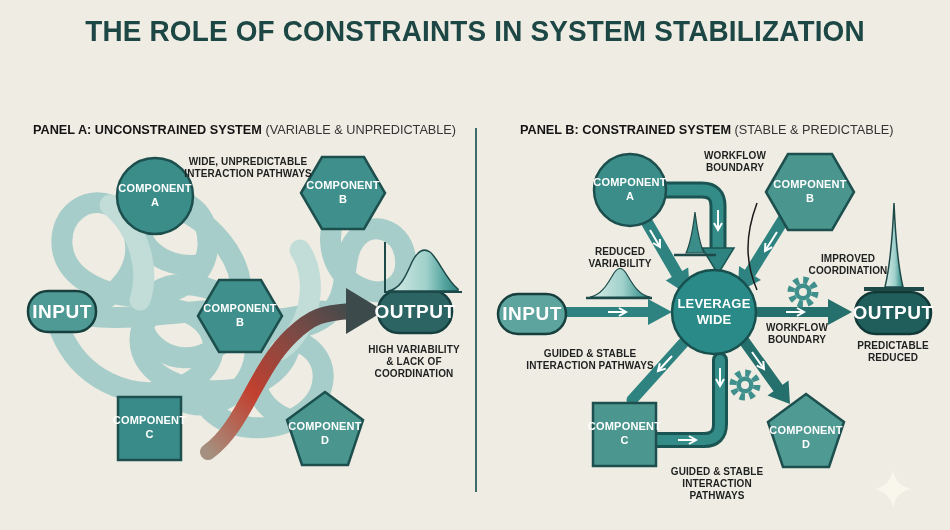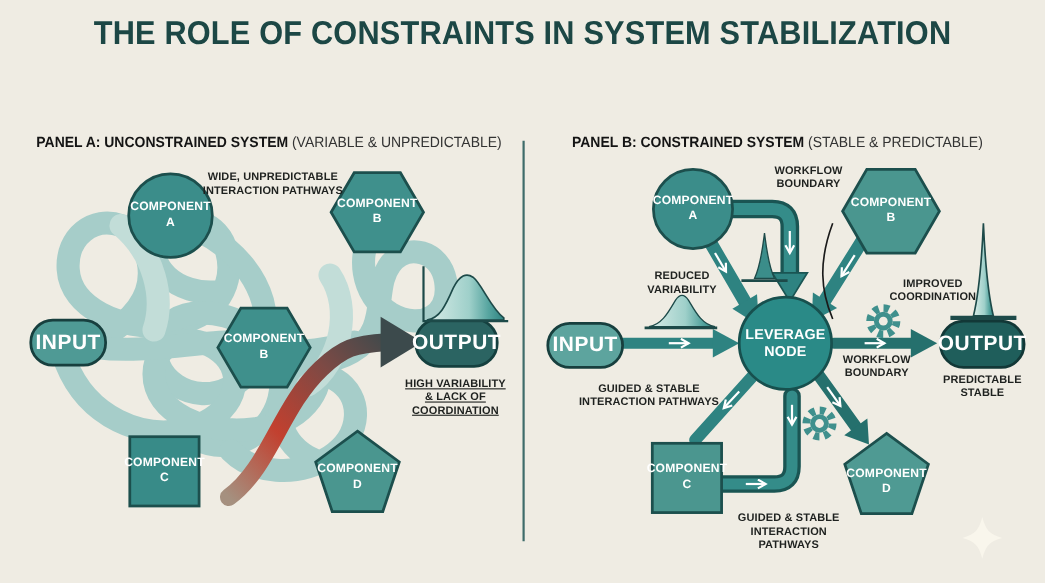--- a/index.html
+++ b/index.html
@@ -188,45 +188,45 @@
   <div class="comp-lbl" style="left:343px;top:193px;">COMPONENT
 B</div>
   <div class="comp-lbl" style="left:240px;top:316px;">COMPONENT
 B</div>
   <div class="comp-lbl" style="left:149.5px;top:428px;">COMPONENT
 C</div>
   <div class="comp-lbl" style="left:325px;top:434px;">COMPONENT
 D</div>
   <div class="pill-lbl" style="left:62px;top:311.5px;">INPUT</div>
   <div class="pill-lbl" style="left:415px;top:311.5px;">OUTPUT</div>
-  <div class="lbl" style="left:414px;top:344px;text-decoration:underline;">HIGH VARIABILITY
+  <div class="lbl" style="left:414px;top:344px;">HIGH VARIABILITY
 &amp; LACK OF
 COORDINATION</div>
 
   <div class="panel-header" style="left:520px;top:122px;">
     <span class="hb">PANEL B: CONSTRAINED SYSTEM</span><span class="hs"> (STABLE &amp; PREDICTABLE)</span>
   </div>
   <div class="lbl" style="left:735px;top:150px;">WORKFLOW
 BOUNDARY</div>
   <div class="comp-lbl" style="left:630px;top:190px;">COMPONENT
 A</div>
   <div class="comp-lbl" style="left:810px;top:192px;">COMPONENT
 B</div>
   <div class="lbl" style="left:620px;top:246px;">REDUCED
 VARIABILITY</div>
   <div class="lbl" style="left:820px;top:253px;margin-left:28px;">IMPROVED
 COORDINATION</div>
   <div class="pill-lbl" style="left:532px;top:314px;">INPUT</div>
   <div class="comp-lbl node-lbl" style="left:714px;top:312px;">LEVERAGE
-NODE</div>
+WIDE</div>
   <div class="lbl" style="left:797px;top:322px;">WORKFLOW
 BOUNDARY</div>
   <div class="pill-lbl" style="left:893px;top:313px;">OUTPUT</div>
   <div class="lbl" style="left:893px;top:340px;">PREDICTABLE
-STABLE</div>
+REDUCED</div>
   <div class="lbl" style="left:590px;top:348px;">GUIDED &amp; STABLE
 INTERACTION PATHWAYS</div>
   <div class="comp-lbl" style="left:624.5px;top:434px;">COMPONENT
 C</div>
   <div class="comp-lbl" style="left:806px;top:438px;">COMPONENT
 D</div>
   <div class="lbl" style="left:717px;top:466px;">GUIDED &amp; STABLE
 INTERACTION
 PATHWAYS</div>
 

